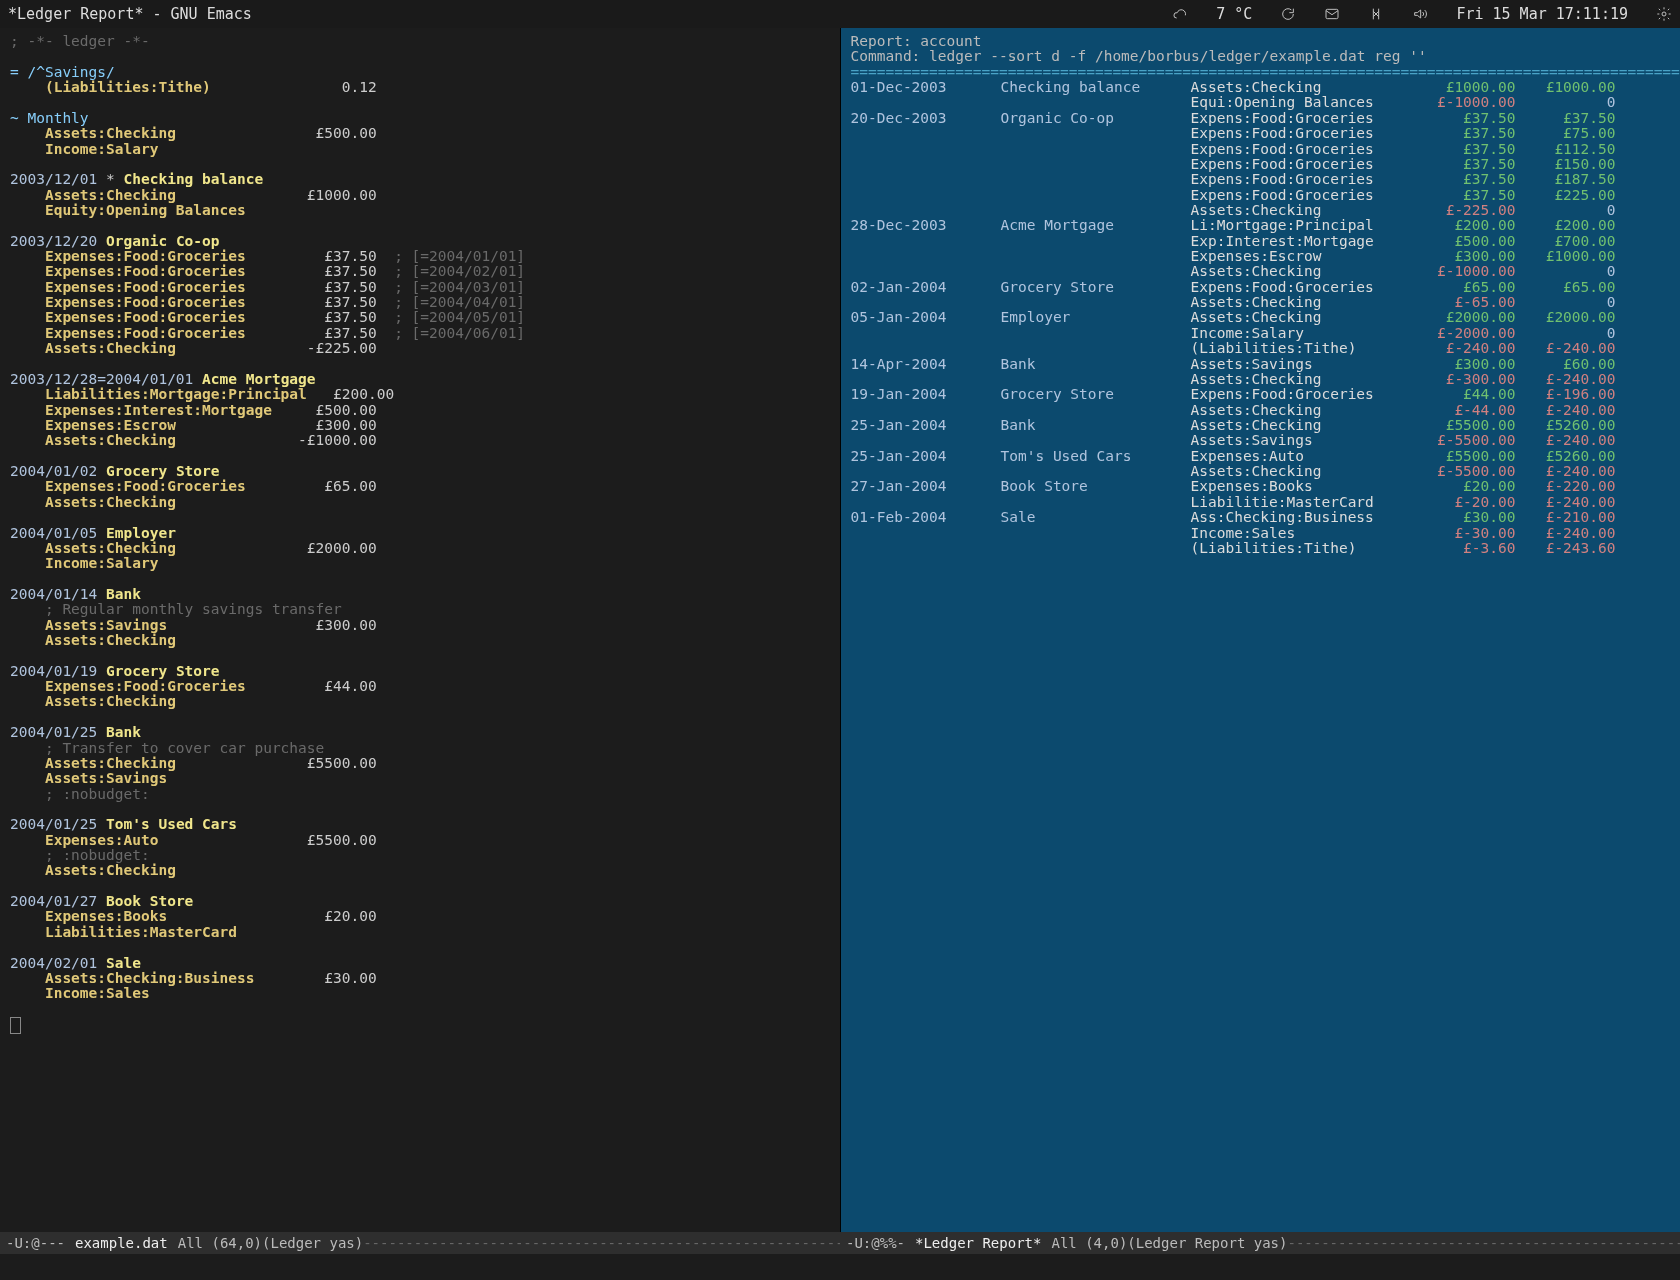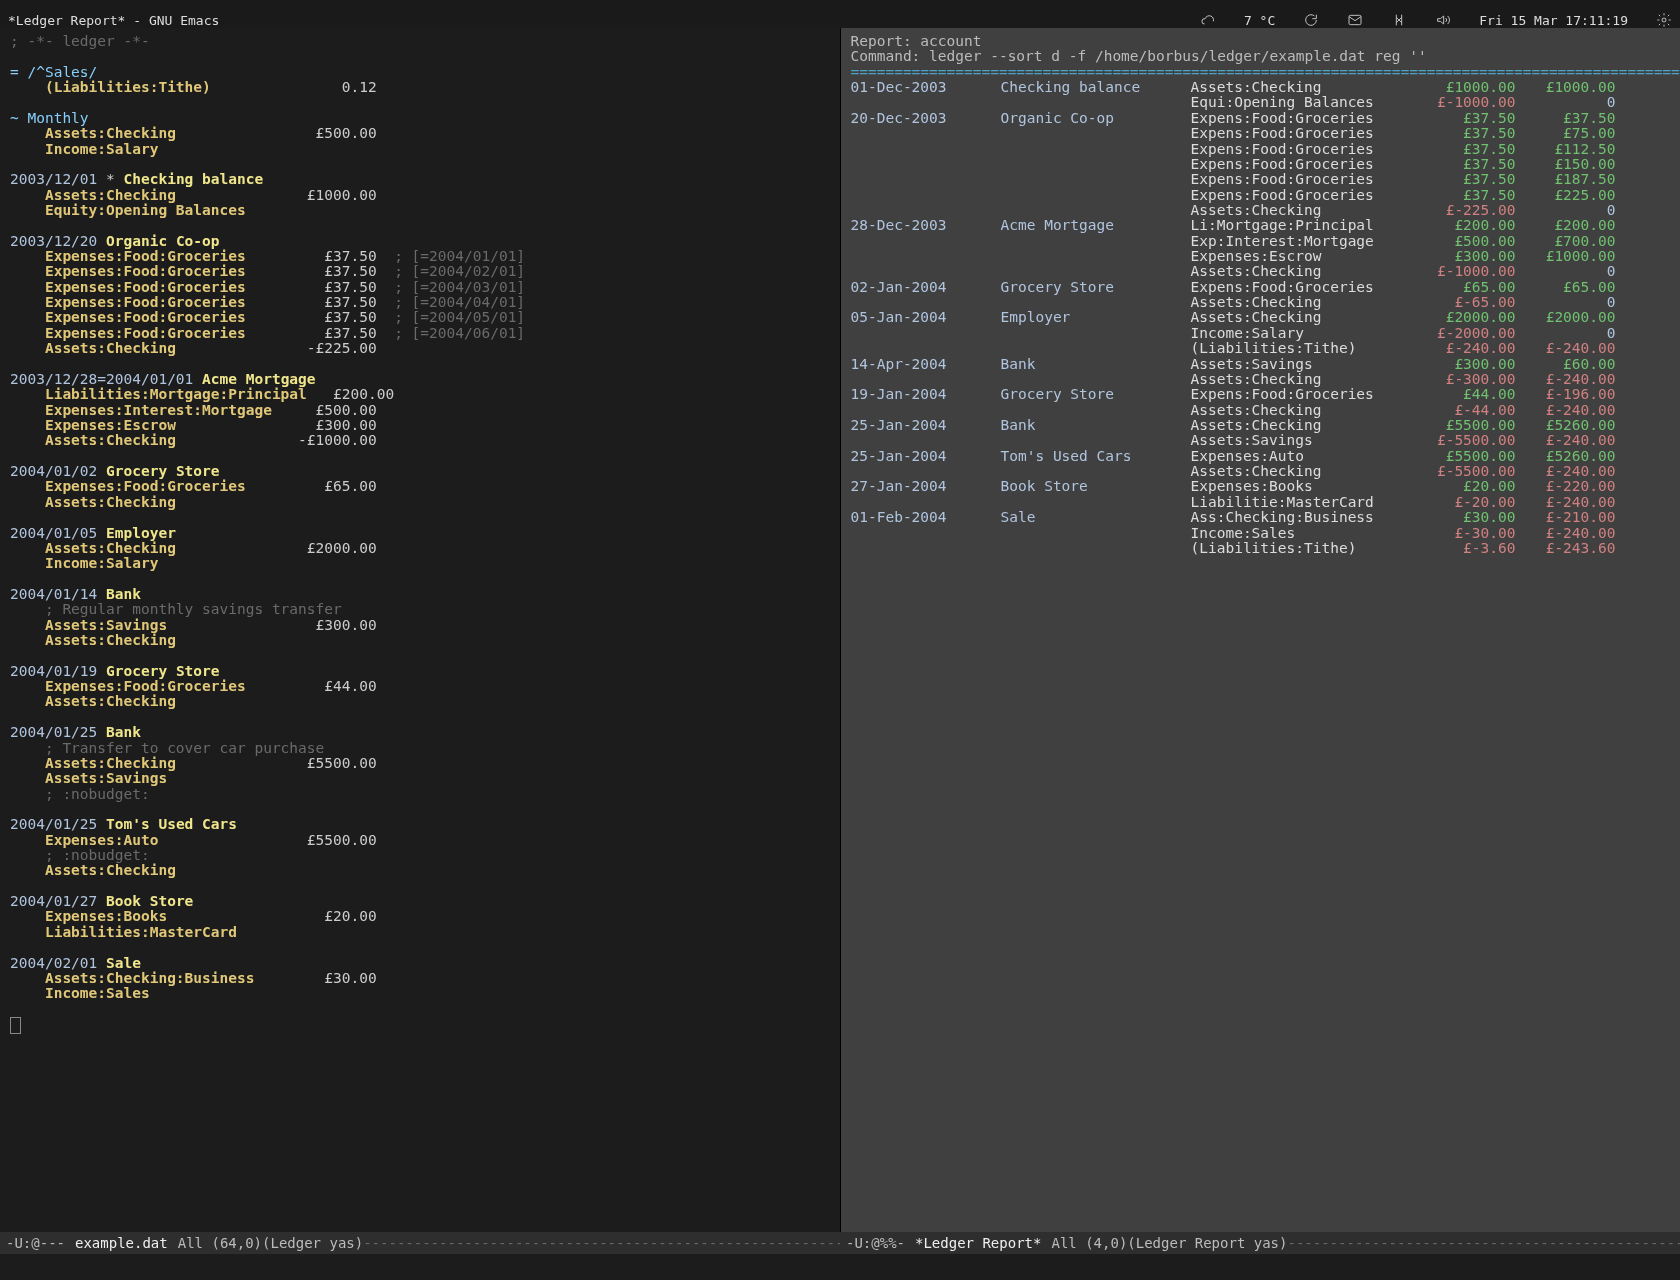--- a/index.html
+++ b/index.html
@@ -1,25 +1,25 @@
 <!DOCTYPE html>
 <html><head>
 <meta charset="utf-8">
 <style>
   html,body{margin:0;padding:0;width:1680px;height:1280px;background:#000;font-family:'DejaVu Sans Mono','Consolas',monospace;font-size:14.5px;color:#ccc;overflow:hidden}
-  .topbar{height:28px;background:#1a1a1a;display:flex;align-items:flex-end;padding:0 8px;color:#ddd;font-size:13px}
+  .topbar{height:28px;background:#1a1a1a;display:flex;align-items:center;padding:0 8px;color:#ddd;font-size:15px}
   .topbar .title{flex:0 0 auto}
   .topbar .spacer{flex:1}
   .tray{display:flex;align-items:center;gap:28px}
   .tray .ico{display:inline-flex;width:16px;height:16px;align-items:center;justify-content:center;opacity:.85}
   .tray svg{width:16px;height:16px;stroke:#ddd;fill:none;stroke-width:1.5}
   .work{display:flex;height:1204px}
   .pane{flex:1;box-sizing:border-box;padding:6px 10px 0 10px;background:#1c1c1c;overflow:hidden;line-height:1.06}
   .pane.left{border-right:1px solid #000}
-  .pane.right{background:#404040}
+  .pane.right{background:#0c4a6e}
   .ln{white-space:pre}
   .dim{color:#6a6a6a}
   .kw{color:#87cefa}
   .date{color:#b0c4de}
   .payee{color:#f0e68c;font-weight:bold}
   .acct{color:#e0c878;font-weight:bold}
   .amt{color:#ccc}
   .rep-hdr{color:#bbb}
   .rule{color:#4aa3c7;letter-spacing:0}
   .d2{color:#b0c4de}
@@ -84,21 +84,21 @@
           <path d="M12 2v3M12 19v3M4.2 4.2l2.1 2.1M17.7 17.7l2.1 2.1M2 12h3M19 12h3M4.2 19.8l2.1-2.1M17.7 6.3l2.1-2.1"></path>
         </svg>
       </span>
   </div>
 </div>
 
 <div class="work">
   <div class="pane left" id="left-pane">
       <div class="ln"><span class="dim">; -*- ledger -*-</span></div>
       <div class="ln">&nbsp;</div>
-      <div class="ln"><span class="kw">= /^Sales/</span></div>
+      <div class="ln"><span class="kw">= /^Savings/</span></div>
       <div class="ln">    <span class="acct">(Liabilities:Tithe)         </span><span class="amt">      0.12</span></div>
       <div class="ln">&nbsp;</div>
       <div class="ln"><span class="kw">~ Monthly</span></div>
       <div class="ln">    <span class="acct">Assets:Checking             </span><span class="amt">   £500.00</span></div>
       <div class="ln">    <span class="acct">Income:Salary</span></div>
       <div class="ln">&nbsp;</div>
       <div class="ln"><span class="date">2003/12/01</span> * <span class="payee">Checking balance</span></div>
       <div class="ln">    <span class="acct">Assets:Checking             </span><span class="amt">  £1000.00</span></div>
       <div class="ln">    <span class="acct">Equity:Opening Balances     </span></div>
       <div class="ln">&nbsp;</div>

